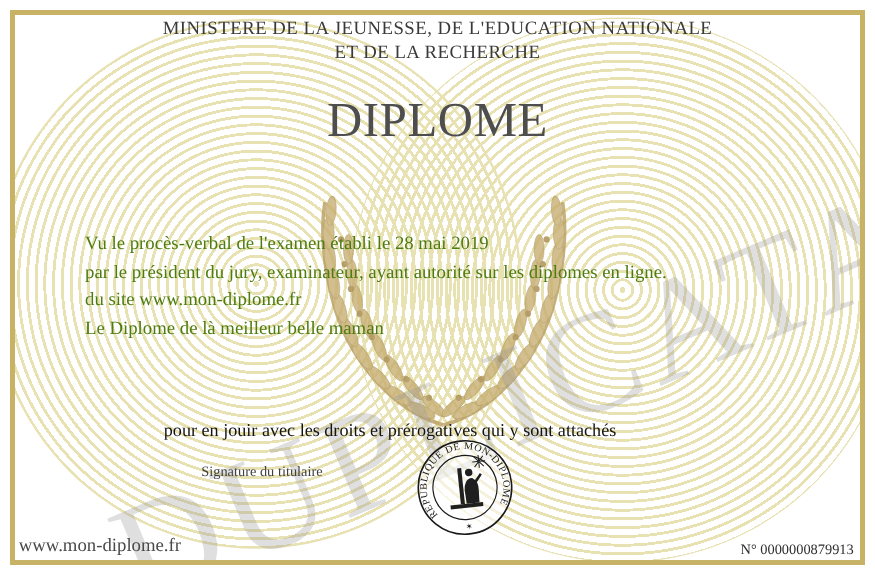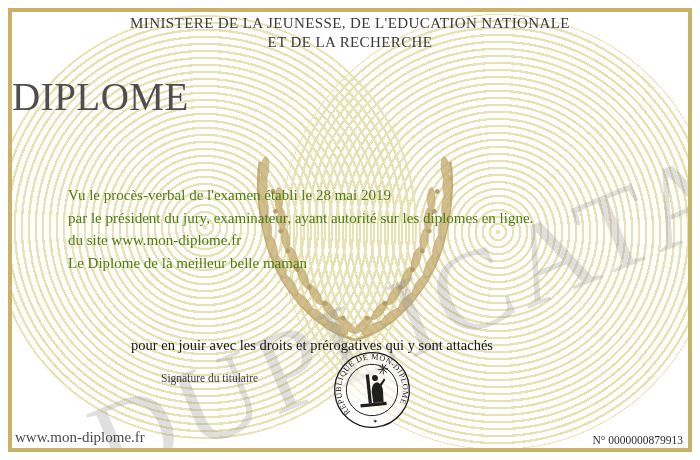--- a/index.html
+++ b/index.html
@@ -27,21 +27,21 @@
     transform:rotate(-23deg);
     font-size:115px;letter-spacing:6px;color:rgba(150,150,150,0.30);
     white-space:nowrap;pointer-events:none;
   }
 
   .hdr{
     position:absolute;left:0;right:0;top:2px;text-align:center;
     font-size:15px;line-height:19px;letter-spacing:.4px;color:#3a3a3a;
   }
   .title{
-    position:absolute;left:0;right:0;top:64px;text-align:left;
+    position:absolute;left:0;right:0;top:64px;text-align:center;
     font-size:39px;line-height:41px;letter-spacing:.5px;color:#4e4e4e;
   }
   .body-text{
     position:absolute;left:56px;top:172px;
     font-size:15px;line-height:22.5px;color:#4d7c0f;
   }
   .grant{
     position:absolute;left:0;width:600px;top:296px;text-align:center;
     font-size:14.5px;color:#141414;margin-top:29px;
   }

